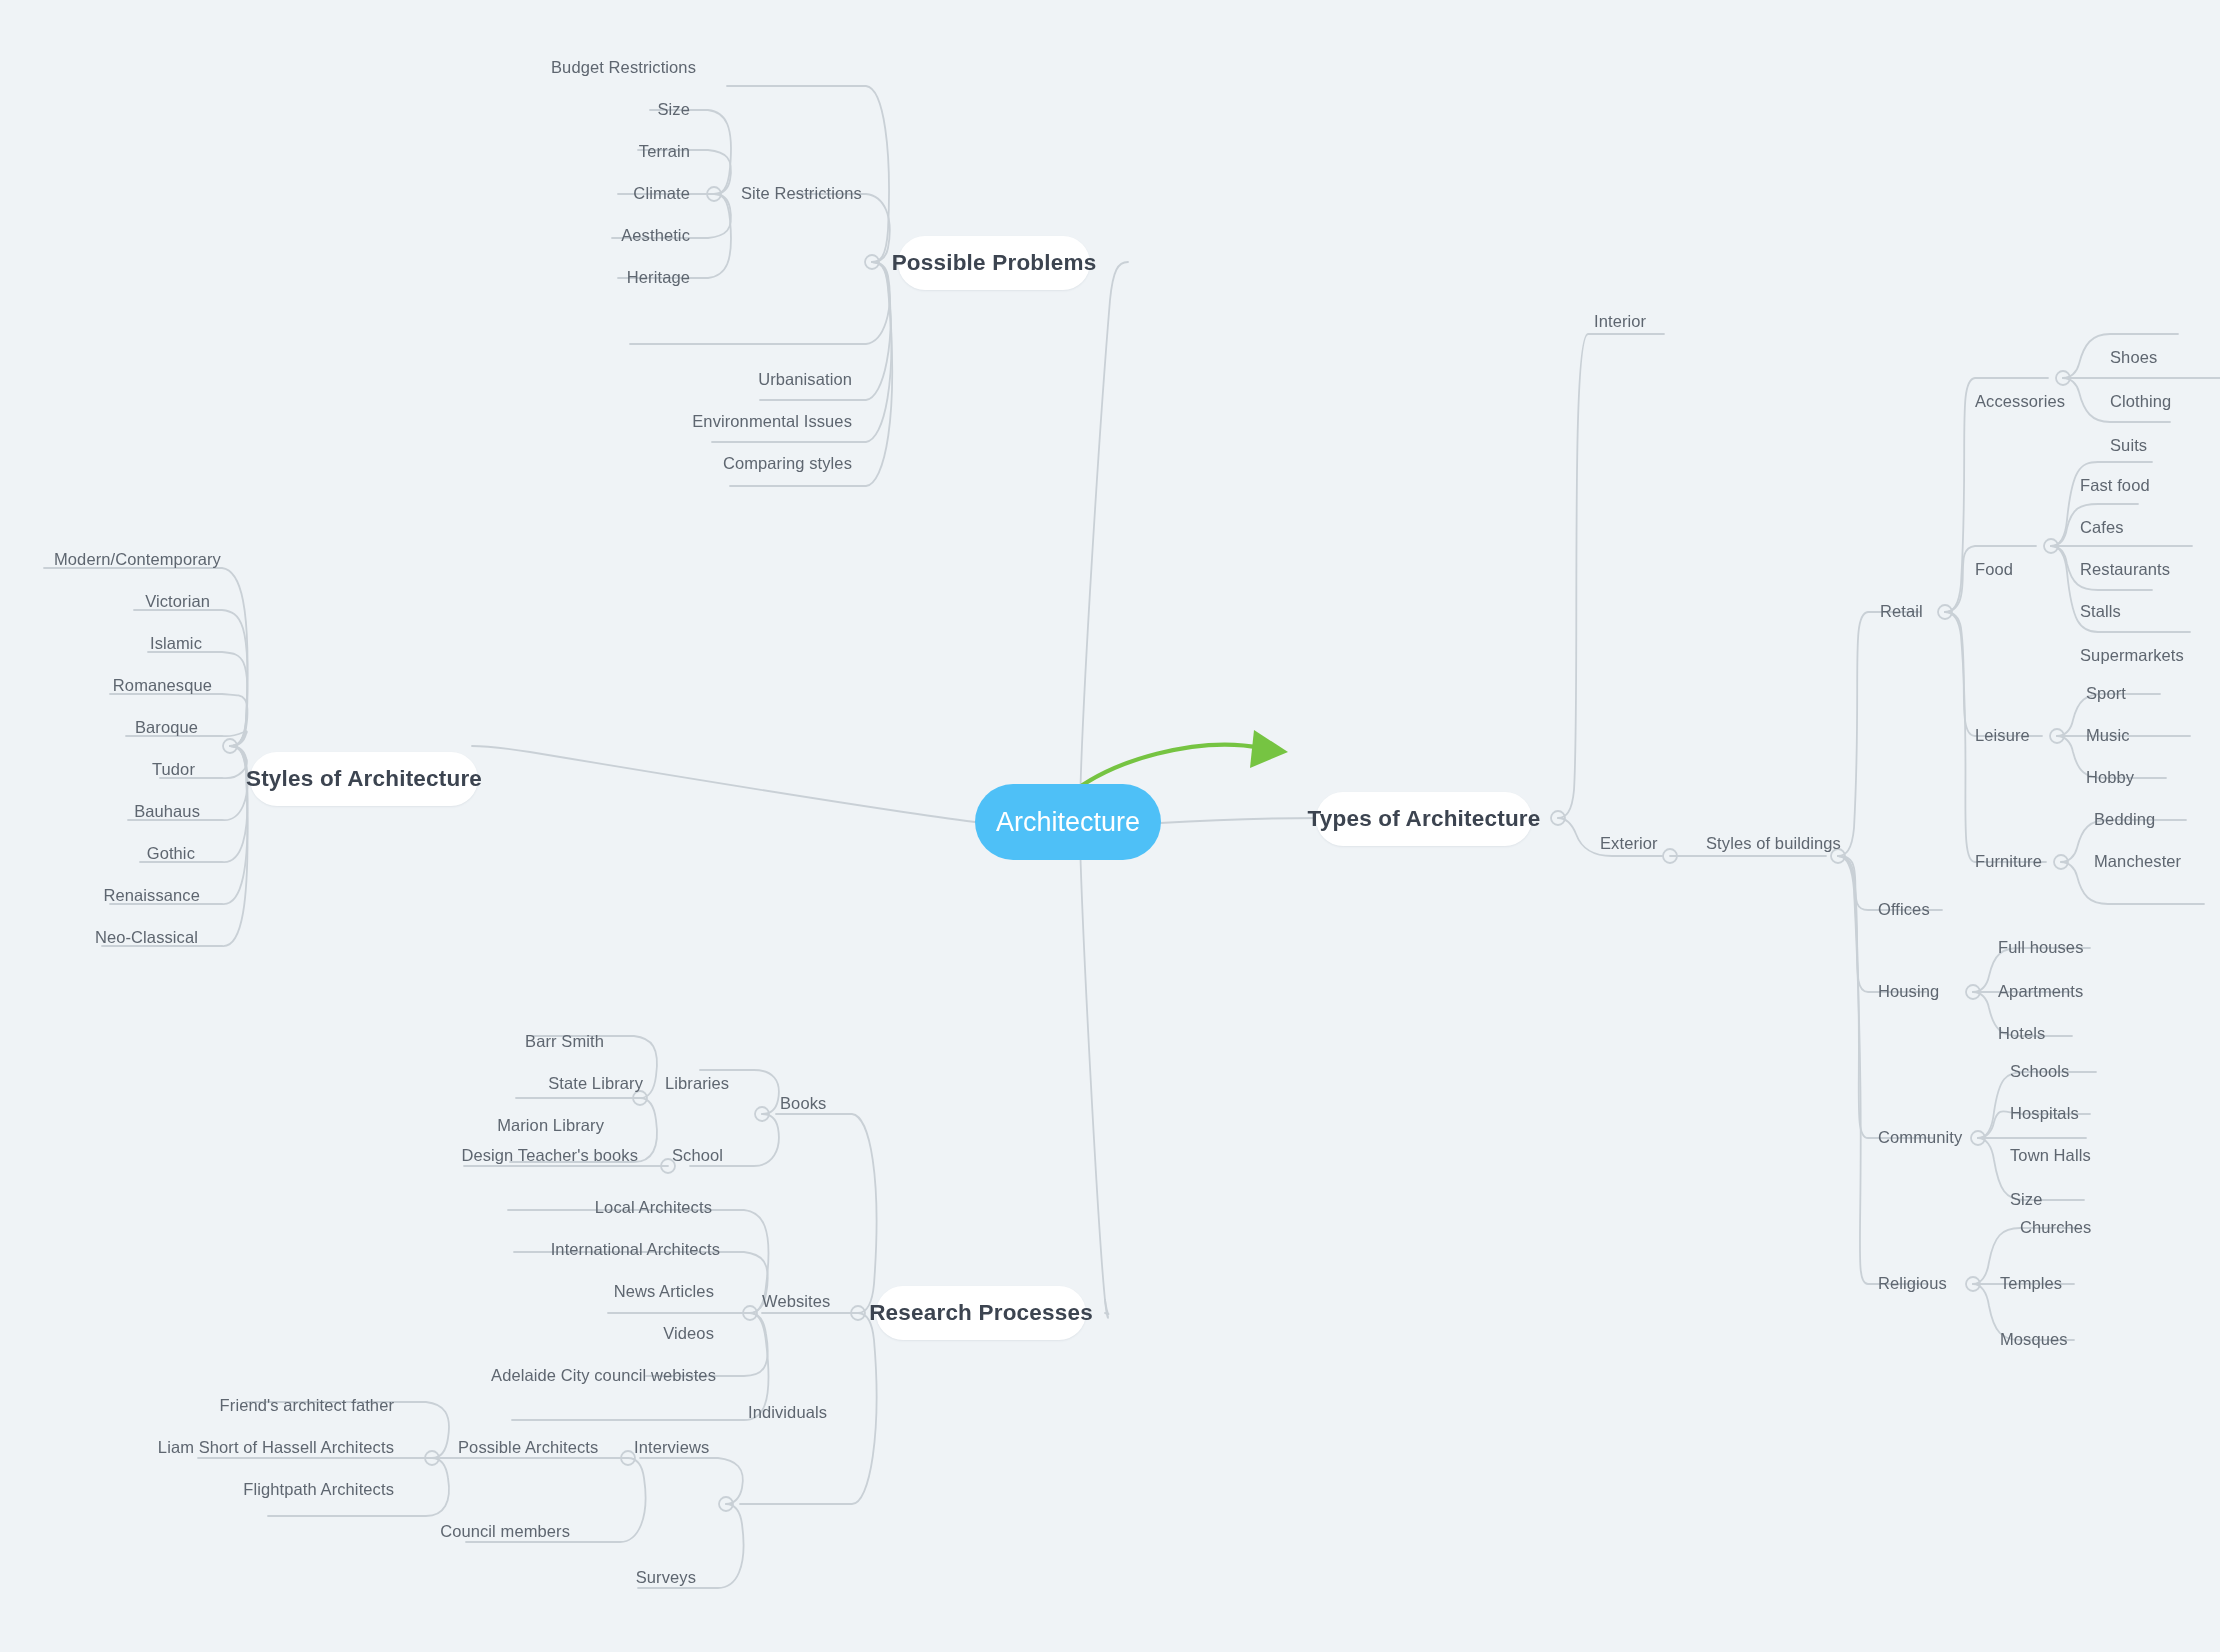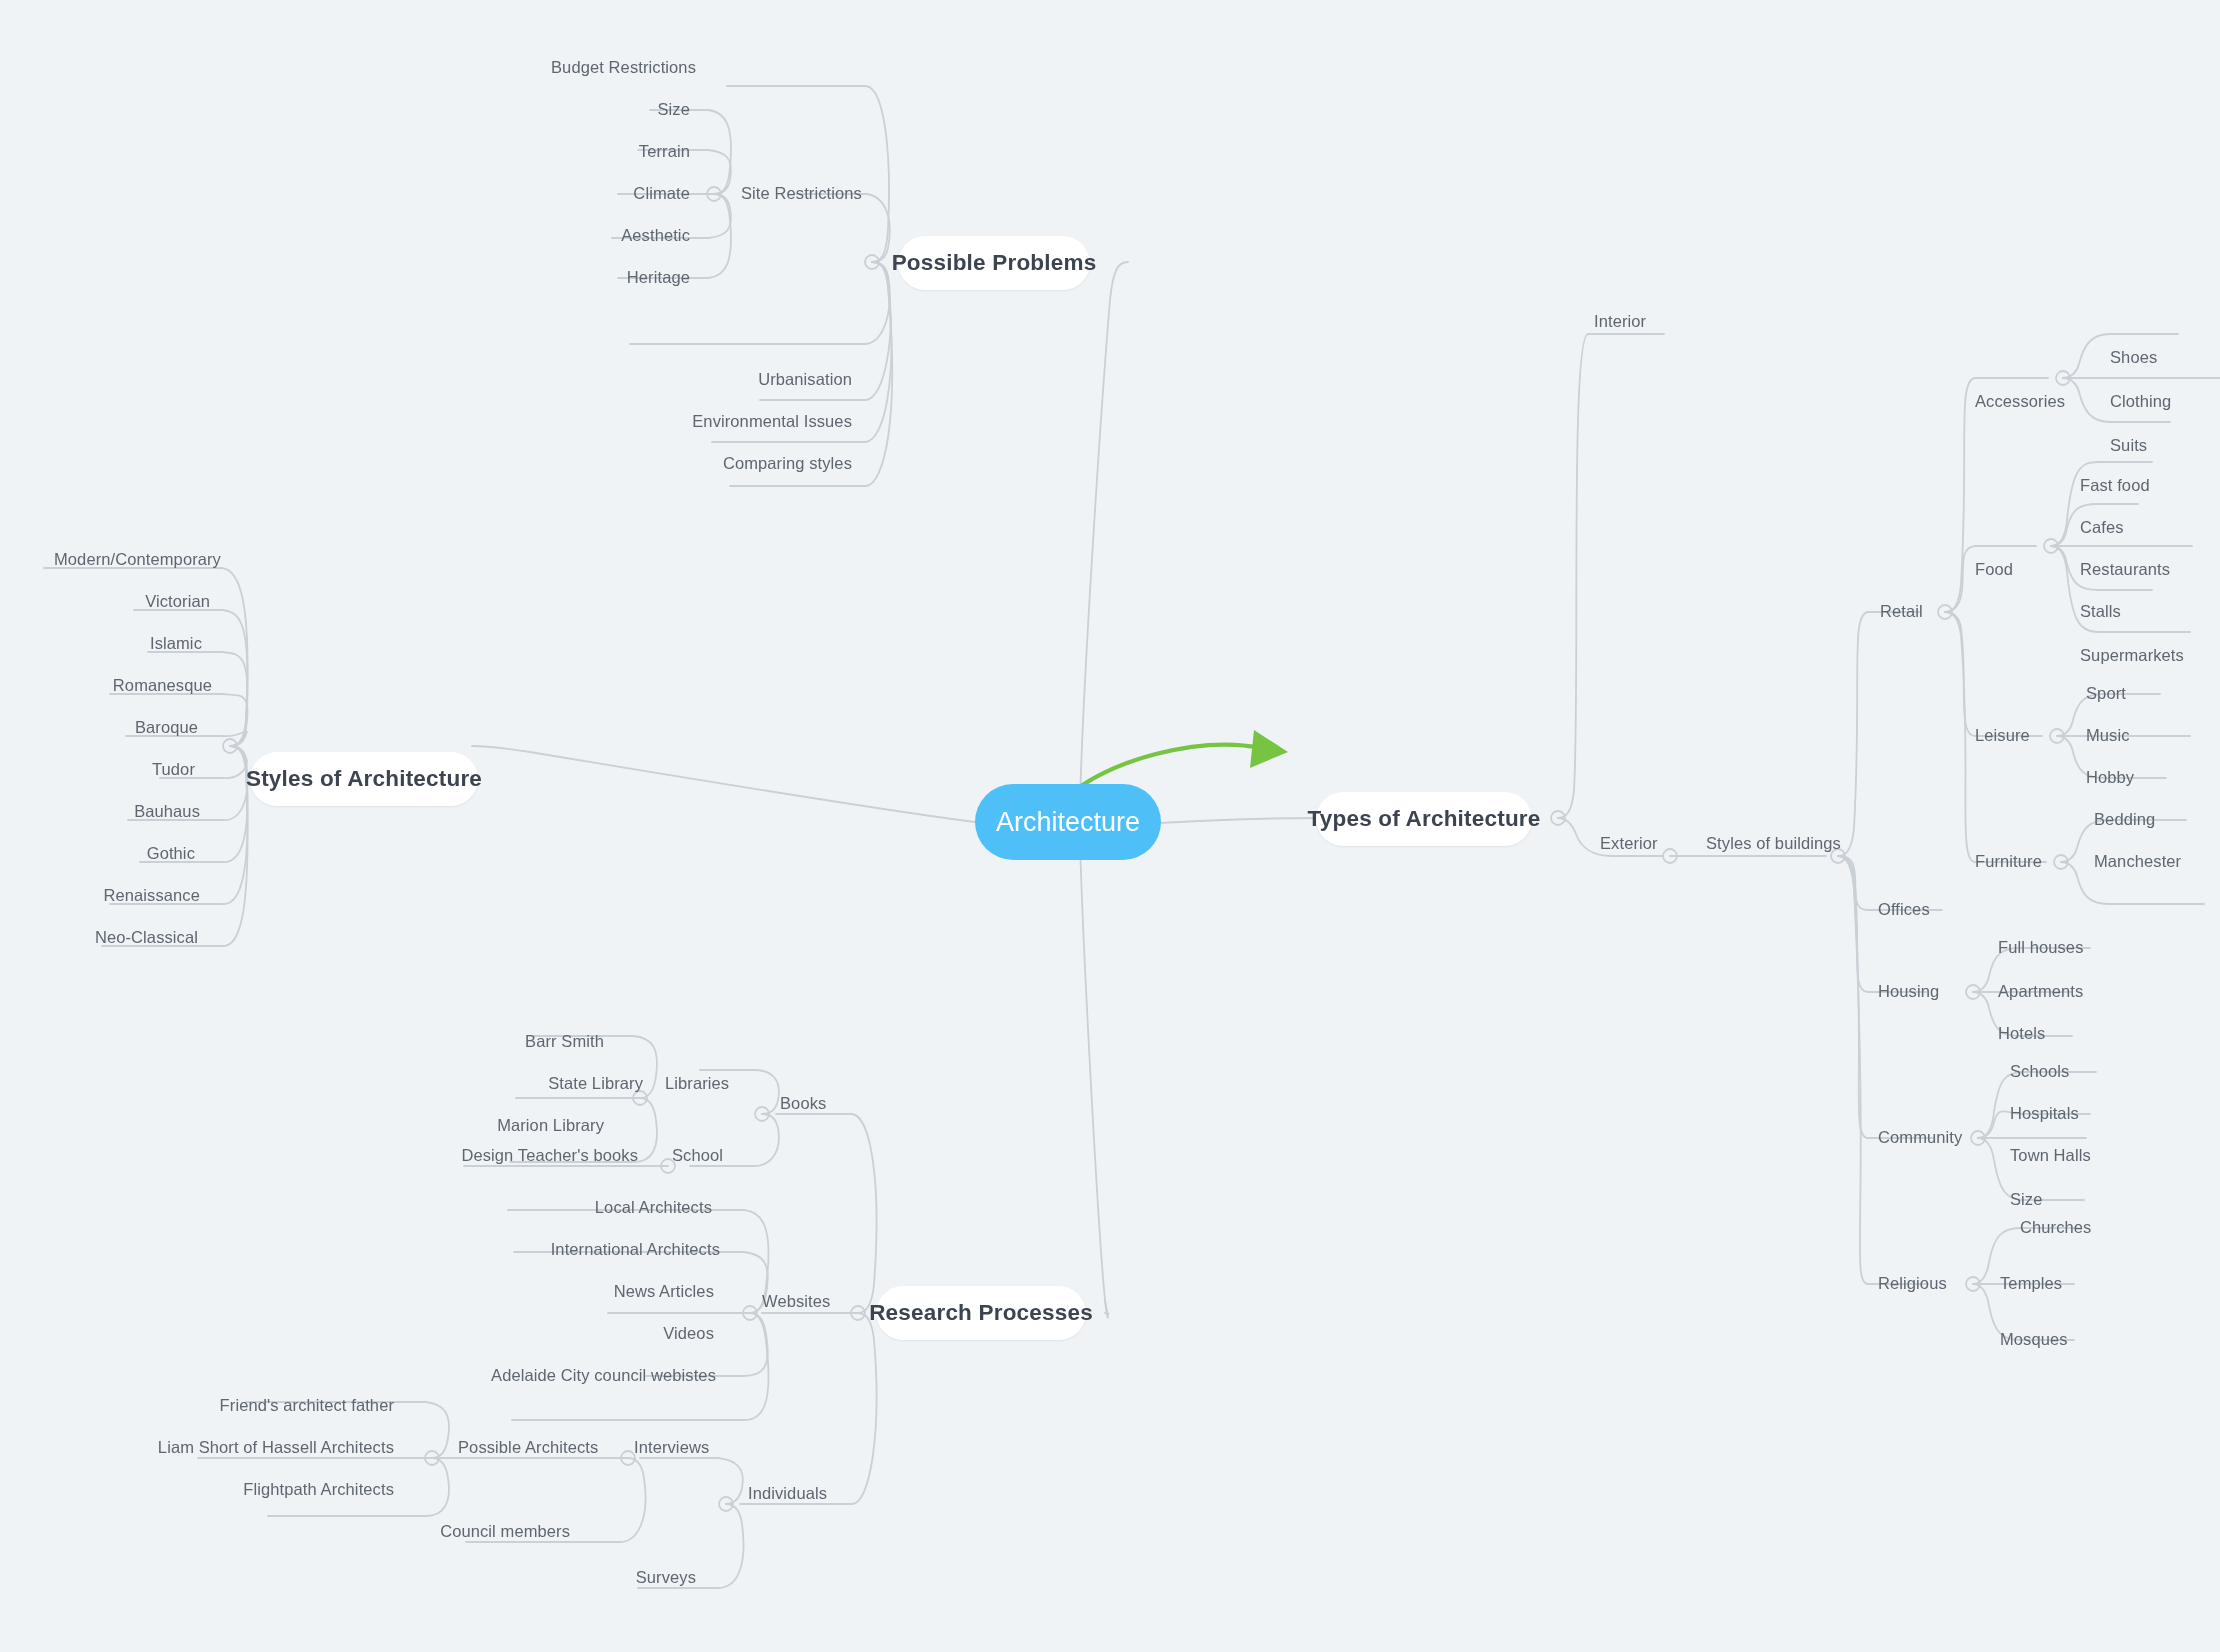--- a/index.html
+++ b/index.html
@@ -320,21 +320,21 @@
   <div class="leaf" style="left:672px; top:1144px;">School</div>
   <div class="leaf right" style="left:638px; top:1144px;">Design Teacher's books</div>
 
   <div class="leaf" style="left:762px; top:1290px;">Websites</div>
   <div class="leaf right" style="left:712px; top:1196px;">Local Architects</div>
   <div class="leaf right" style="left:720px; top:1238px;">International Architects</div>
   <div class="leaf right" style="left:714px; top:1280px;">News Articles</div>
   <div class="leaf right" style="left:714px; top:1322px;">Videos</div>
   <div class="leaf right" style="left:716px; top:1364px;">Adelaide City council webistes</div>
 
-  <div class="leaf" style="left:748px; top:1482px;">Individuals</div>
+  <div class="leaf" style="left:748px; top:1401px;">Individuals</div>
   <div class="leaf" style="left:634px; top:1436px;">Interviews</div>
   <div class="leaf" style="left:458px; top:1436px;">Possible Architects</div>
   <div class="leaf right" style="left:394px; top:1394px;">Friend's architect father</div>
   <div class="leaf right" style="left:394px; top:1436px;">Liam Short of Hassell Architects</div>
   <div class="leaf right" style="left:394px; top:1478px;">Flightpath Architects</div>
   <div class="leaf right" style="left:570px; top:1520px;">Council members</div>
   <div class="leaf right" style="left:696px; top:1566px;">Surveys</div>
 
 </div>
 

